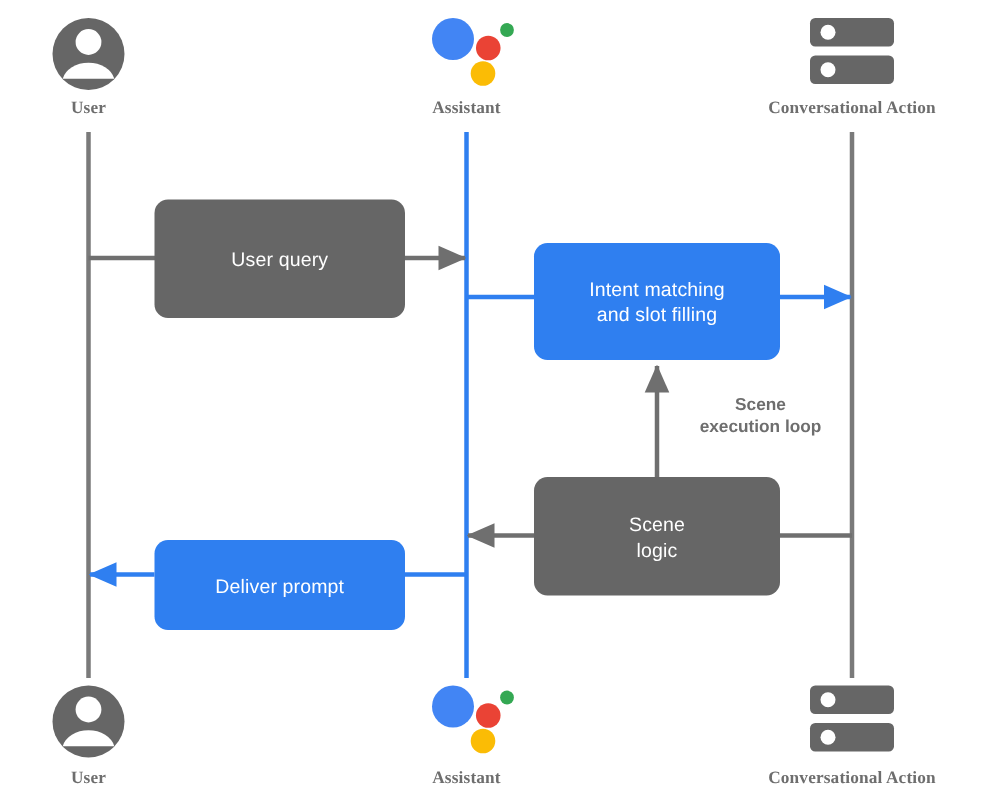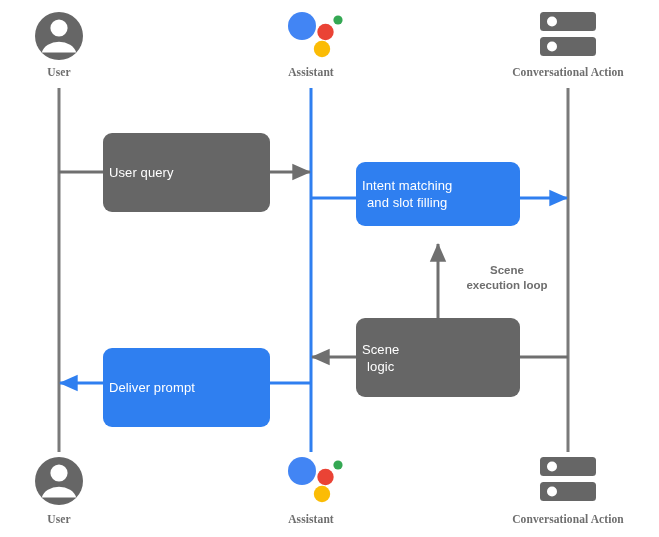--- a/index.html
+++ b/index.html
@@ -35,20 +35,21 @@
     white-space: nowrap;
     font-family: Liberation Serif, serif;
   }
   
   .node {
     position: absolute;
     box-sizing: border-box;
     border-radius: 9px;
     display: flex;
     align-items: center;
+    justify-content: center;
     text-align: center;
     color: #ffffff;
     font-size: 13px;
     line-height: 17px;
     letter-spacing: 0.1px;
   }
   .node.gray { background: #666666; }
   .node.blue { background: #2f7ff0; }
   .node span { display: block; padding: 0 6px; }
   
@@ -173,27 +174,27 @@
   <div class="actor-label" style="left:9px; top:513px; width:100px;">User</div>
 
   <div class="actor-label" style="left:256px; top:513px; width:110px;">Assistant</div>
 
   <div class="actor-label" style="left:483px; top:513px; width:170px;">Conversational Action</div>
 
   <div class="node gray" style="left:103px; top:133px; width:167px; height:79px;">
     <span>User query</span>
   </div>
 
-  <div class="node blue" style="left:356px; top:162px; width:164px; height:64px;">
+  <div class="node blue" style="left:356px; top:162px; width:164px; height:78px;">
     <span>Intent matching<br>and slot filling</span>
   </div>
 
   <div class="node gray" style="left:356px; top:318px; width:164px; height:79px;">
     <span>Scene<br>logic</span>
   </div>
 
-  <div class="node blue" style="left:103px; top:348px; width:167px; height:79px;">
+  <div class="node blue" style="left:103px; top:360px; width:167px; height:60px;">
     <span>Deliver prompt</span>
   </div>
 
   <div class="loop-label" style="left:447px; top:263px; width:120px;">Scene<br>execution loop</div>
 
 </div>
 
 </body></html>

